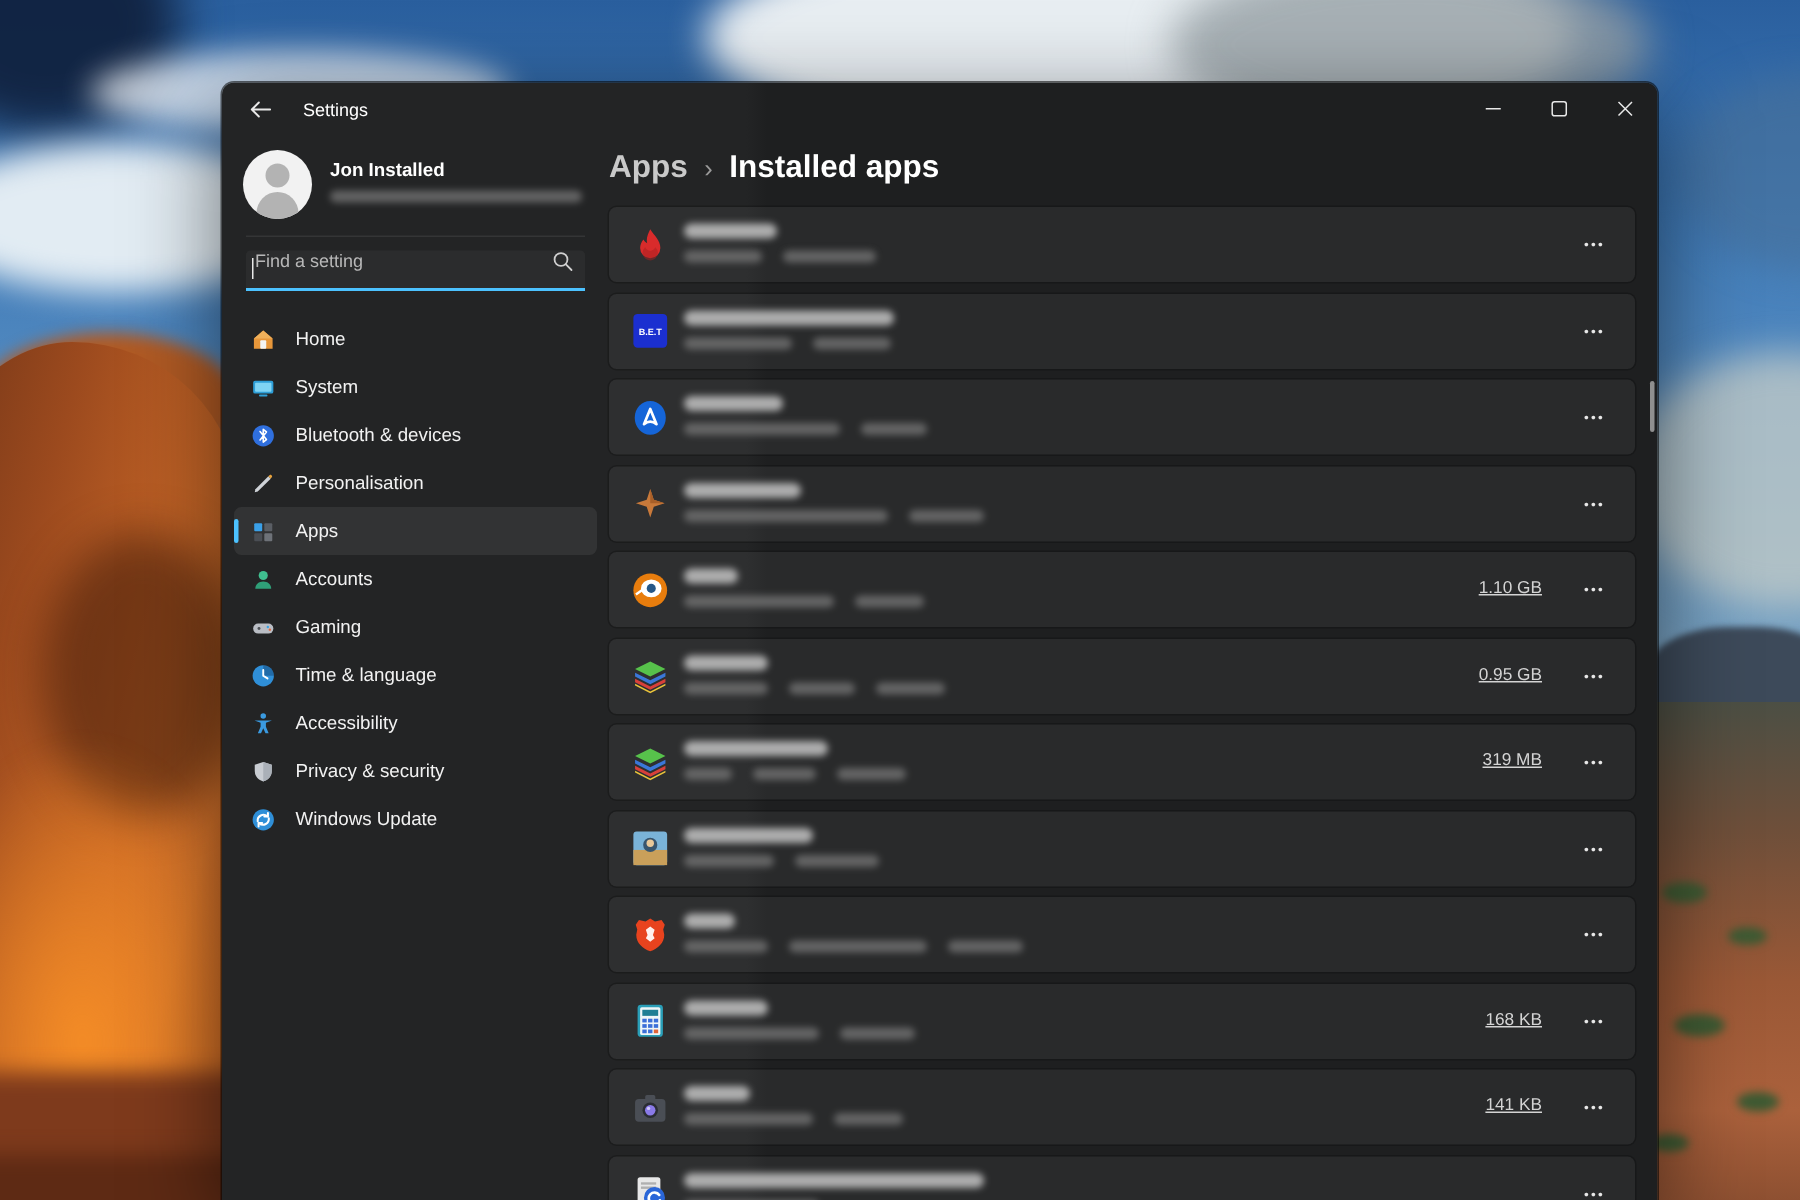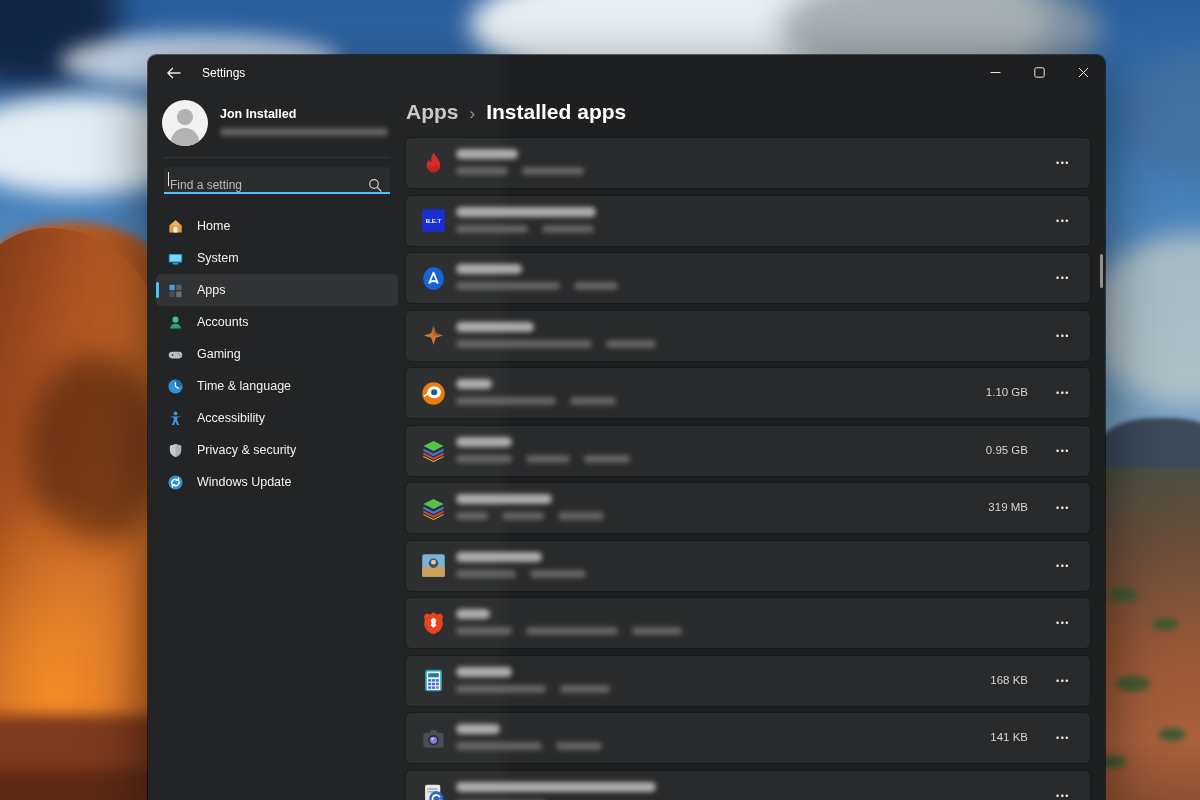--- a/index.html
+++ b/index.html
@@ -58,21 +58,21 @@
   .avatar::before{content:"";position:absolute;left:15px;top:9px;width:16px;height:16px;border-radius:50%;background:#b3b3b3;}
   .avatar::after{content:"";position:absolute;left:9px;top:28px;width:28px;height:18px;border-radius:14px 14px 0 0;background:#b3b3b3;}
   .profile-text{margin-left:12px;}
   .profile-name{color:#ffffff;font-size:12.5px;font-weight:700;}
   .blurbar{display:inline-block;background:#9a9a9a;border-radius:5px;filter:blur(2.5px);opacity:.85;}
   .blurbar.bright{background:#c4c4c4;height:10px;}
   .blurbar.dim{background:#787878;height:8px;opacity:.75;}
   .profile-email{margin-top:7px;width:168px;height:9px;background:#8a8a8a;}
   .sidebar-divider{height:1px;background:rgba(255,255,255,.08);margin:11px 16px 0;}
   .searchbox{position:relative;margin:9px 16px 0;height:25px;background:rgba(255,255,255,.04);
-    border-bottom:2px solid #4cc2ff;border-radius:3px 3px 0 0;display:flex;align-items:flex-end;}
+    border-bottom:2px solid #4cc2ff;border-radius:3px 3px 0 0;display:flex;align-items:flex-start;}
   .searchbox input{flex:1;background:transparent;border:none;outline:none;color:#e8e8e8;
     font-size:12px;padding:0 4px 0 6px;font-family:inherit;caret-color:#fff;}
   .searchbox input::placeholder{color:#b8b8b8;}
   .caret{position:absolute;left:4px;top:5px;width:1px;height:14px;background:#e8e8e8;}
   .search-icon{margin-right:8px;display:flex;flex:none;}
   .nav{margin:16px 8px 0;padding:0;list-style:none;}
   .nav-item{position:relative;height:32px;display:flex;align-items:center;border-radius:5px;
     padding-left:10px;cursor:pointer;}
   .nav-item.selected{background:rgba(255,255,255,.07);}
   .nav-item.selected::before{content:"";position:absolute;left:0;top:8px;width:3px;height:16px;border-radius:2px;background:#4cc2ff;}
@@ -86,21 +86,21 @@
   .crumb-root{color:#c9c9c9;font-size:21px;font-weight:600;cursor:pointer;}
   .crumb-sep{color:#9a9a9a;font-size:17px;}
   .crumb-current{color:#ffffff;font-size:21px;font-weight:600;}
   .apps-list{margin-top:14px;width:684px;}
   .app-row{position:relative;height:50px;margin-bottom:7.5px;border-radius:5px;
     background:rgba(255,255,255,.05);box-shadow:0 0 0 1px rgba(0,0,0,.22);}
   .row-icon{position:absolute;left:13px;top:11px;width:28px;height:28px;display:flex;align-items:center;justify-content:center;}
   .row-icon svg{width:27px;height:27px;}
   .row-name{position:absolute;left:50px;top:11px;}
   .row-sub{position:absolute;left:50px;top:29px;display:flex;gap:14px;}
-  .row-size{position:absolute;right:62px;top:18px;color:#d4d4d4;font-size:11.5px;}
+  .row-size{position:absolute;right:62px;top:18px;color:#d4d4d4;font-size:11.5px;text-decoration:underline;}
   .row-more{position:absolute;right:12px;top:12px;width:30px;height:26px;background:none;border:none;
     color:#e8e8e8;font-size:9px;letter-spacing:1.5px;cursor:pointer;border-radius:4px;padding:0;}
   .scrollbar-thumb{position:absolute;right:2px;top:163px;width:3px;height:34px;border-radius:2px;background:#8f8f8f;cursor:pointer;}
 </style>
 </head>
 <body>
 
 <div class="desktop">
   <div class="blob c5"></div>
   <div class="blob c1"></div>
@@ -185,20 +185,38 @@
         <li class="nav-item">
     <span class="nav-icon">
             <svg viewBox="0 0 24 24">
               <rect x="2.5" y="5.5" width="19" height="12" rx="1.8" fill="#2e9fd8"></rect>
               <rect x="4.3" y="7.2" width="15.4" height="8.6" rx="1" fill="#7fd4f4"></rect>
               <rect x="8" y="18.4" width="8" height="1.9" rx="0.9" fill="#2e9fd8"></rect>
             </svg>
           </span>
     <span class="nav-label">System</span>
   </li>
+        <li class="nav-item">
+    <span class="nav-icon">
+            <svg viewBox="0 0 24 24">
+              <circle cx="12" cy="12" r="10" fill="#2f6fde"></circle>
+              <path d="M9 8l6 7.6-3 2.4V6l3 2.4L9 16" stroke="#fff" stroke-width="1.5" fill="none" stroke-linejoin="round" stroke-linecap="round"></path>
+            </svg>
+          </span>
+    <span class="nav-label">Bluetooth &amp; devices</span>
+  </li>
+        <li class="nav-item">
+    <span class="nav-icon">
+            <svg viewBox="0 0 24 24">
+              <path d="M4 20l2.8-.6L19 7.2 16.8 5 4.6 17.2z" fill="#cfd3d8"></path>
+              <path d="M19 7.2 16.8 5l1.3-1.3c.6-.6 1.9.1 2.2 1 .2.7-.2 1.2-.5 1.5z" fill="#e8a33d"></path>
+            </svg>
+          </span>
+    <span class="nav-label">Personalisation</span>
+  </li>
         <li class="nav-item selected">
     <span class="nav-icon">
             <svg viewBox="0 0 24 24">
               <rect x="3.5" y="4" width="7.5" height="7.5" rx="1" fill="#3aa0e8"></rect>
               <rect x="13" y="4" width="7.5" height="7.5" rx="1" fill="#5a5e64"></rect>
               <rect x="3.5" y="13.5" width="7.5" height="7.5" rx="1" fill="#4a4e54"></rect>
               <rect x="13" y="13.5" width="7.5" height="7.5" rx="1" fill="#6e7278"></rect>
             </svg>
           </span>
     <span class="nav-label">Apps</span>

